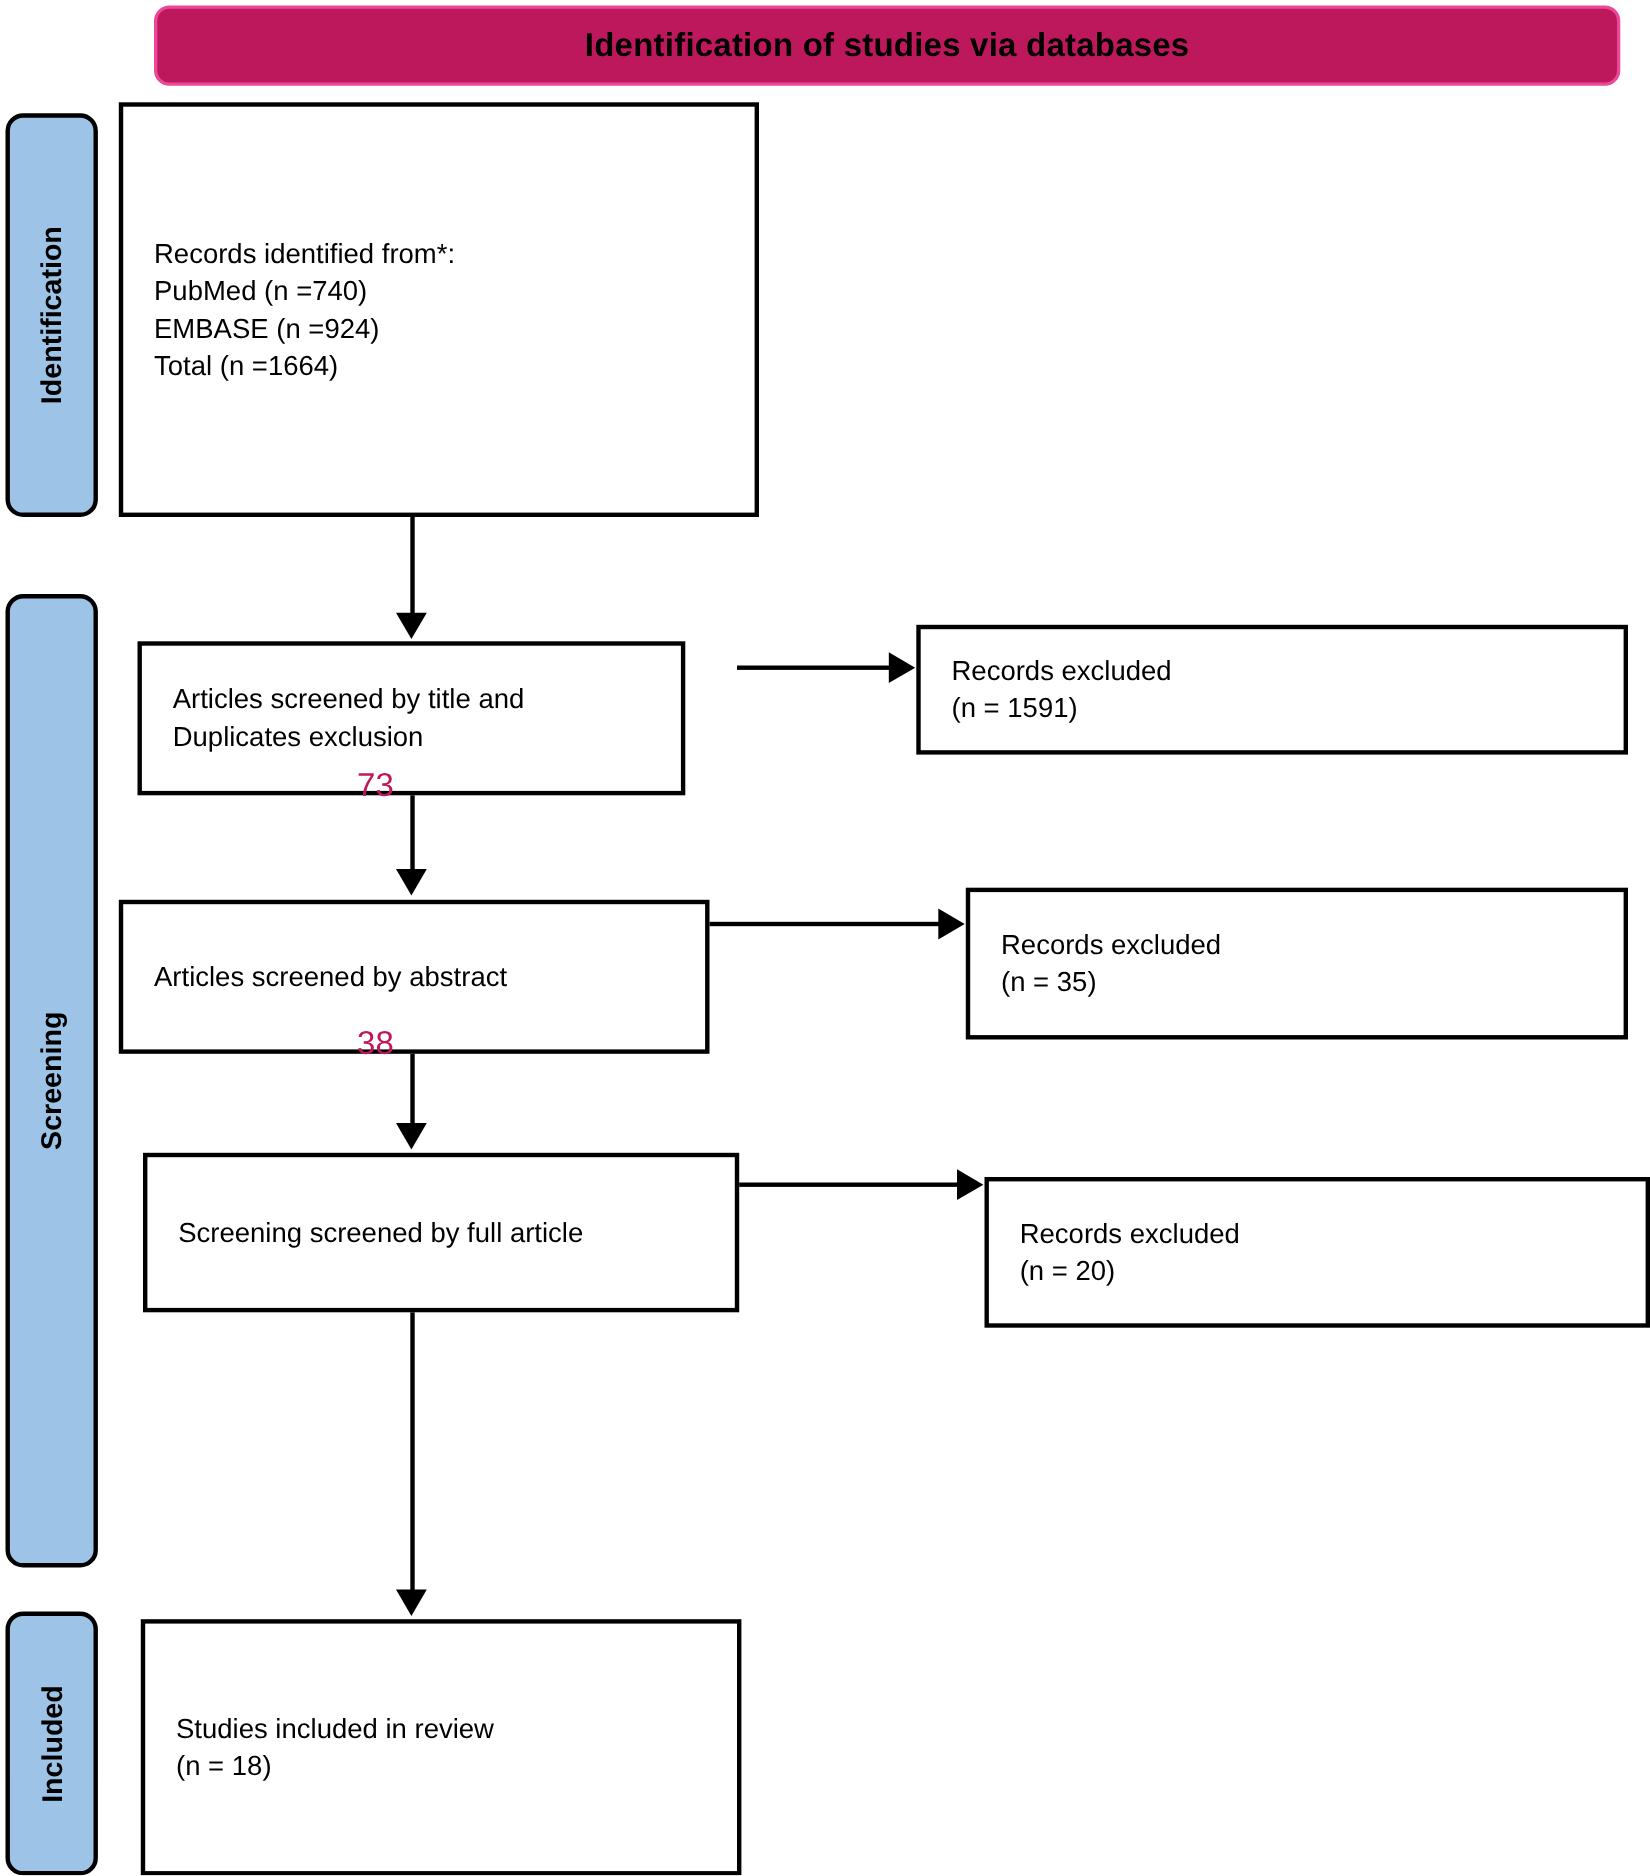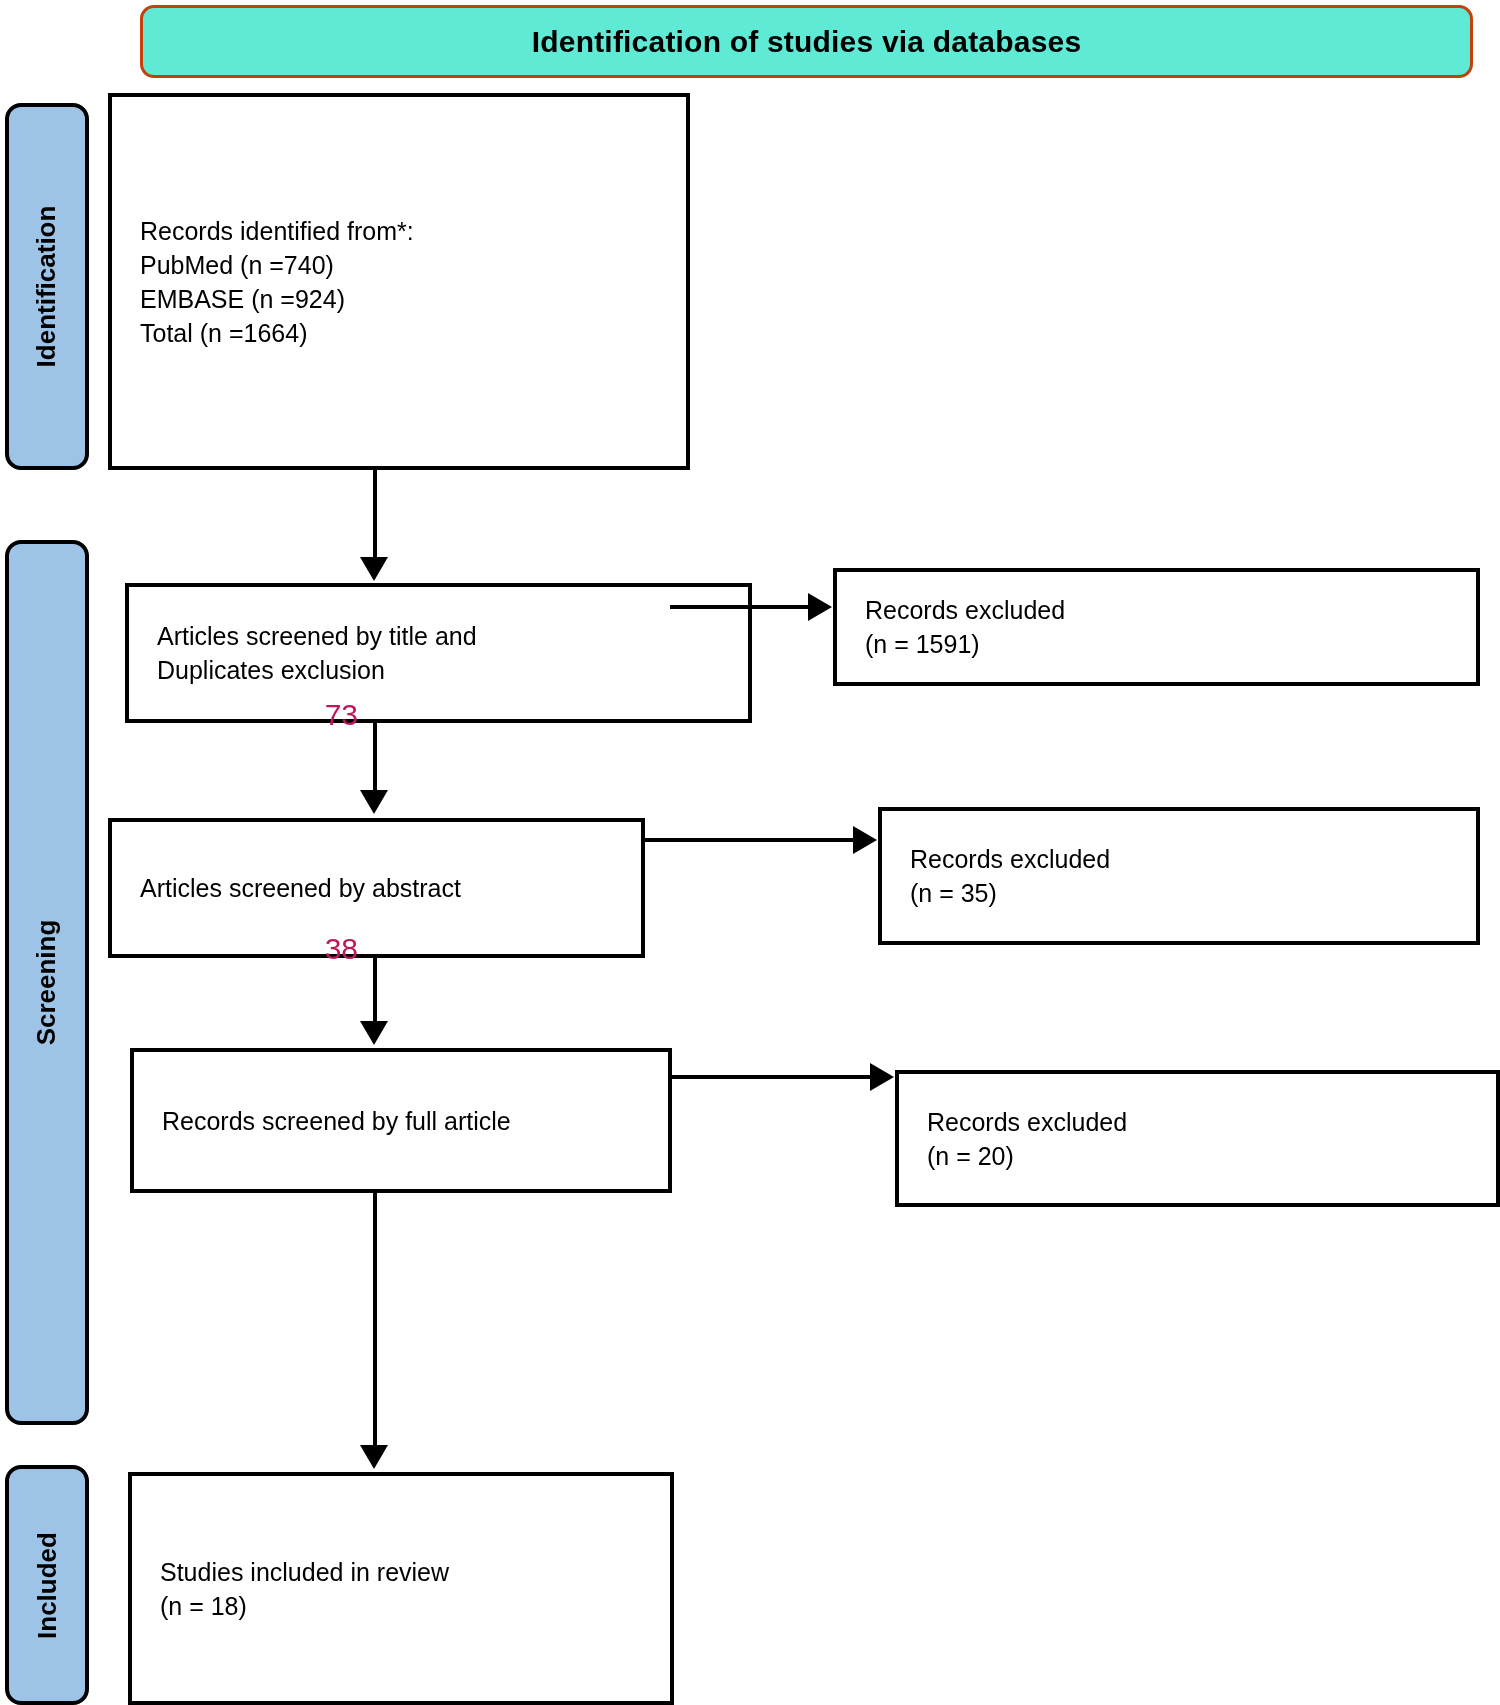--- a/index.html
+++ b/index.html
@@ -18,22 +18,22 @@
     overflow: hidden;
   }
 
   
   .banner {
     position: absolute;
     left: 140px;
     top: 5px;
     width: 1333px;
     height: 73px;
-    background: #5eead4;
-    border: 3px solid #c2410c;
+    background: #be185d;
+    border: 3px solid #ec4899;
     border-radius: 14px;
     box-sizing: border-box;
     display: flex;
     align-items: center;
     justify-content: center;
   }
   .banner-text {
     font-size: 30px;
     font-weight: bold;
     color: #000000;
@@ -77,21 +77,21 @@
   .box-text {
     padding-left: 28px;
     padding-right: 12px;
     font-size: 25px;
     line-height: 1.36;
     color: #000000;
     white-space: pre-line;
   }
 
   #box-identified     { left: 108px; top: 93px;   width: 582px;  height: 377px; }
-  #box-title-screen   { left: 125px; top: 583px;  width: 627px;  height: 140px; }
+  #box-title-screen   { left: 125px; top: 583px;  width: 498px;  height: 140px; }
   #box-excl-1         { left: 833px; top: 568px;  width: 647px;  height: 118px; }
   #box-abstract       { left: 108px; top: 818px;  width: 537px;  height: 140px; }
   #box-excl-2         { left: 878px; top: 807px;  width: 602px;  height: 138px; }
   #box-fulltext       { left: 130px; top: 1048px; width: 542px;  height: 145px; }
   #box-excl-3         { left: 895px; top: 1070px; width: 605px;  height: 137px; }
   #box-included       { left: 128px; top: 1472px; width: 546px;  height: 233px; }
 
   
   .vline {
     position: absolute;
@@ -190,21 +190,21 @@
   <div class="box" id="box-abstract">
     <div class="box-text">Articles screened by abstract</div>
   </div>
 
   <div class="box" id="box-excl-2">
     <div class="box-text">Records excluded
 (n = 35)</div>
   </div>
 
   <div class="box" id="box-fulltext">
-    <div class="box-text">Records screened by full article</div>
+    <div class="box-text">Screening screened by full article</div>
   </div>
 
   <div class="box" id="box-excl-3">
     <div class="box-text">Records excluded
 (n = 20)</div>
   </div>
 
   <div class="box" id="box-included">
     <div class="box-text">Studies included in review
 (n = 18)</div>

